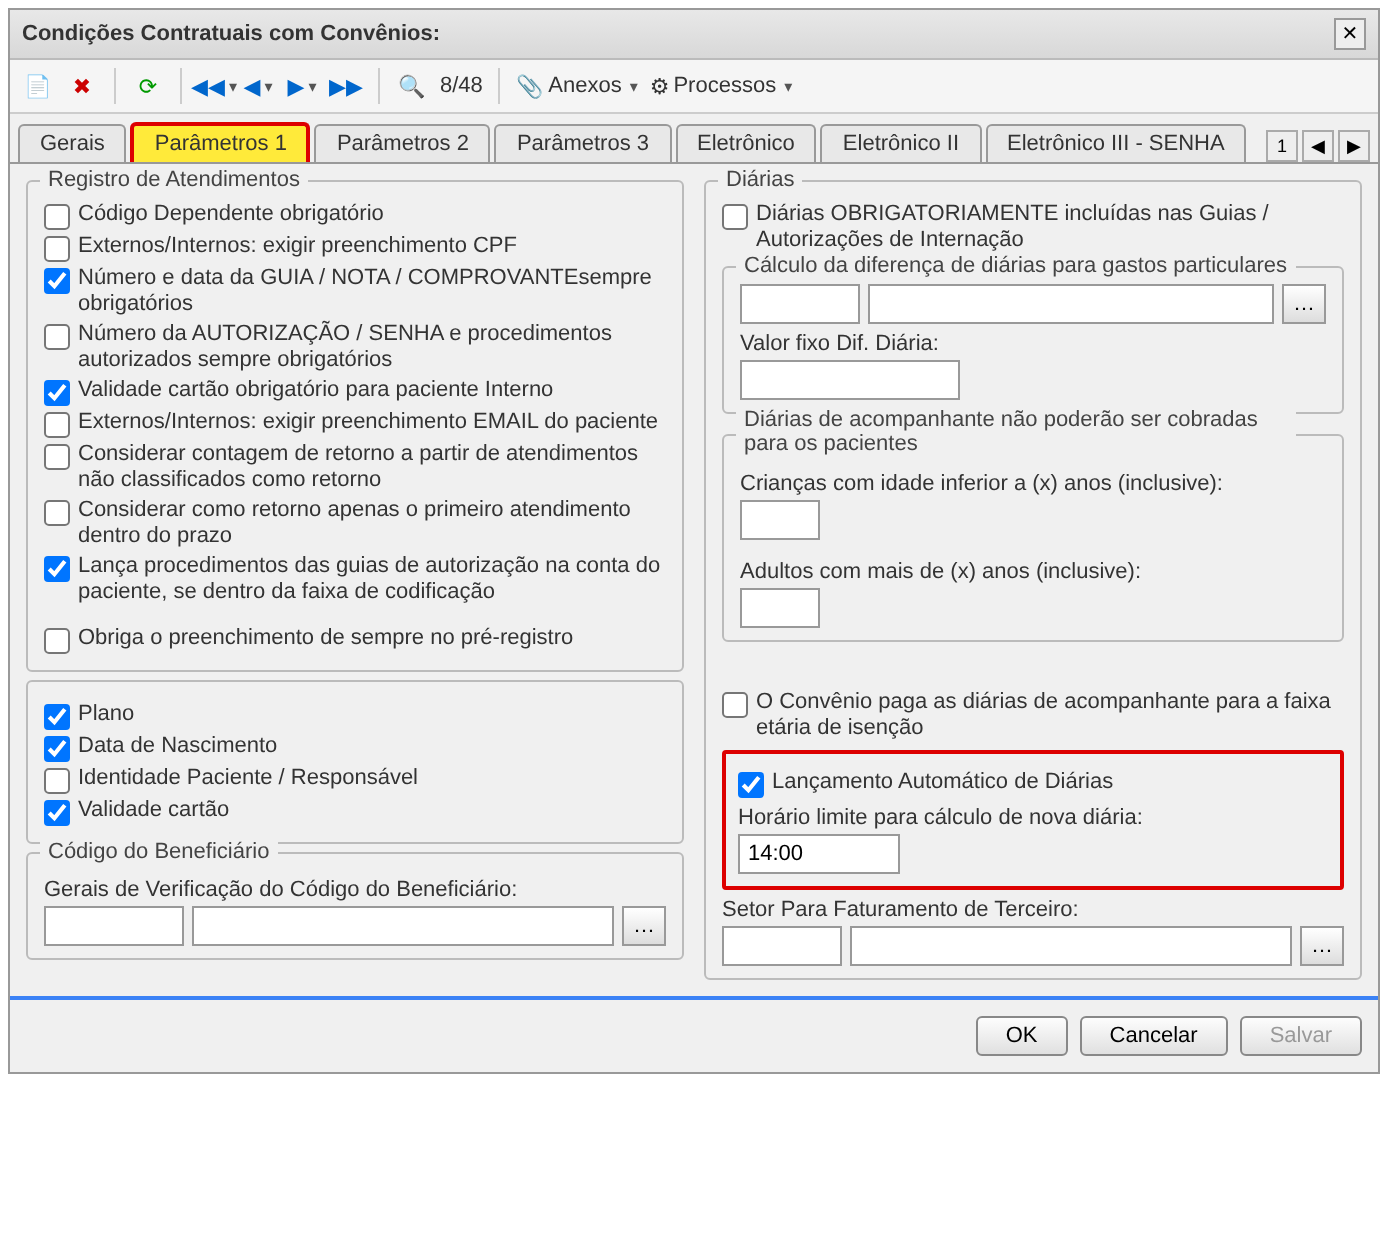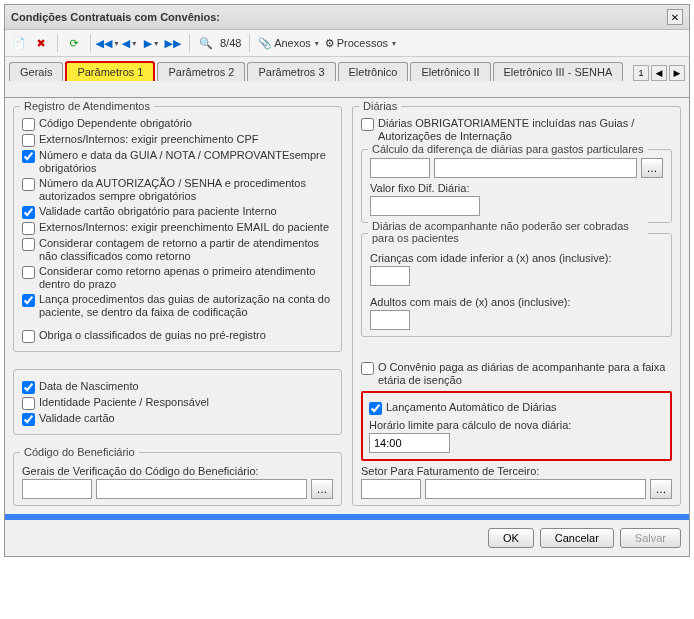--- a/index.html
+++ b/index.html
@@ -6,39 +6,39 @@
 body { background: #fff; padding: 4px; width: 694px; }
 .window { border: 1px solid #999; background: #f0f0f0; }
 .titlebar { background: linear-gradient(#e8e8e8,#d8d8d8); padding: 4px 6px; display: flex; justify-content: space-between; align-items: center; border-bottom: 1px solid #bbb; }
 .titlebar .title { font-weight: bold; color: #333; }
 .close-x { width: 16px; height: 16px; display: flex; align-items: center; justify-content: center; border: 1px solid #999; background: #eee; cursor: pointer; font-size: 10px; }
 .toolbar { padding: 4px 6px; display: flex; align-items: center; gap: 6px; border-bottom: 1px solid #ccc; background: #f5f5f5; }
 .tb-icon { width: 16px; height: 16px; display: inline-flex; align-items: center; justify-content: center; cursor: pointer; }
 .tb-sep { width: 1px; height: 18px; background: #ccc; margin: 0 2px; }
 .tb-dd::after { content: "▾"; font-size: 8px; margin-left: 2px; color: #555; }
 .tb-text { color: #333; }
-.tabs { display: flex; align-items: flex-end; padding: 4px 4px 16px 4px; gap: 0; background: #f0f0f0; border-bottom: 1px solid #999; }
+.tabs { display: flex; align-items: flex-end; padding: 4px 4px 0 4px; gap: 0; background: #f0f0f0; border-bottom: 1px solid #999; }
 .tab { padding: 3px 10px; border: 1px solid #999; border-bottom: none; background: #e8e8e8; cursor: pointer; margin-right: 2px; border-radius: 3px 3px 0 0; color: #333; white-space: nowrap; }
 .tab.active { background: #ffea3a; border: 2px solid #d00; border-bottom: none; font-weight: normal; }
 .tabs-right { margin-left: auto; display: flex; gap: 2px; }
 .tabs-right .nav { width: 16px; height: 16px; display: flex; align-items: center; justify-content: center; border: 1px solid #aaa; background: #eee; font-size: 9px; cursor: pointer; }
 .content { display: flex; padding: 8px; gap: 10px; background: #f0f0f0; }
-.col { flex: 1; display: flex; flex-direction: column; gap: 4px; justify-content: space-between; }
+.col { flex: 1; display: flex; flex-direction: column; gap: 4px; }
 .group { border: 1px solid #bbb; border-radius: 3px; padding: 8px 8px 6px 8px; position: relative; background: #f0f0f0; }
 .group-title { position: absolute; top: -7px; left: 6px; background: #f0f0f0; padding: 0 4px; color: #444; font-size: 11px; }
 .chk-row { display: flex; align-items: flex-start; gap: 4px; margin: 2px 0; line-height: 13px; }
 .chk-row input[type=checkbox] { margin-top: 1px; width: 13px; height: 13px; }
 .chk-row label { color: #333; }
 .field-label { color: #333; margin: 4px 0 2px 0; display: block; }
 .text-input { border: 1px solid #999; background: #fff; height: 20px; padding: 2px 4px; font-size: 11px; }
 .btn-dots { width: 22px; height: 20px; border: 1px solid #999; background: linear-gradient(#fff,#ddd); cursor: pointer; display: inline-flex; align-items: center; justify-content: center; }
 .inline-row { display: flex; gap: 4px; align-items: center; }
 .small-input { width: 40px; }
 .highlight-box { border: 2px solid #d00; border-radius: 2px; padding: 6px; margin-top: 4px; }
-.buttons { display: flex; justify-content: flex-end; gap: 6px; padding: 8px; border-top: 6px solid #3b82f6; background: #f0f0f0; }
+.buttons { display: flex; justify-content: flex-end; gap: 6px; padding: 8px; border-top: 2px solid #3b82f6; background: #f0f0f0; }
 .buttons button { padding: 3px 14px; border: 1px solid #888; background: linear-gradient(#fdfdfd,#e0e0e0); border-radius: 3px; cursor: pointer; }
 .buttons button:disabled { color: #999; }
 .tb-item { display:flex; align-items:center; gap:2px; cursor:pointer; color:#333; }
 </style>
 </head>
 <body>
 
 <div class="window">
   <div class="titlebar">
     <span class="title">Condições Contratuais com Convênios:</span>
@@ -121,25 +121,29 @@
             <input type="checkbox" style="">
             <label>Considerar como retorno apenas o primeiro atendimento dentro do prazo</label>
           </div>
         <div class="chk-row">
             <input type="checkbox" checked="" style="">
             <label>Lança procedimentos das guias de autorização na conta do paciente, se dentro da faixa de codificação</label>
           </div>
         <div style="height:6px"></div>
         <div class="chk-row">
             <input type="checkbox" style="">
-            <label>Obriga o classificados de guias no pré-registro</label>
+            <label>Obriga o preenchimento de sempre no pré-registro</label>
           </div>
       </div>
 
       <div class="group">
+        <div class="chk-row">
+            <input type="checkbox" checked="" style="">
+            <label>Plano</label>
+          </div>
         <div class="chk-row">
             <input type="checkbox" checked="" style="">
             <label>Data de Nascimento</label>
           </div>
         <div class="chk-row">
             <input type="checkbox" style="">
             <label>Identidade Paciente / Responsável</label>
           </div>
         <div class="chk-row">
             <input type="checkbox" checked="" style="">

